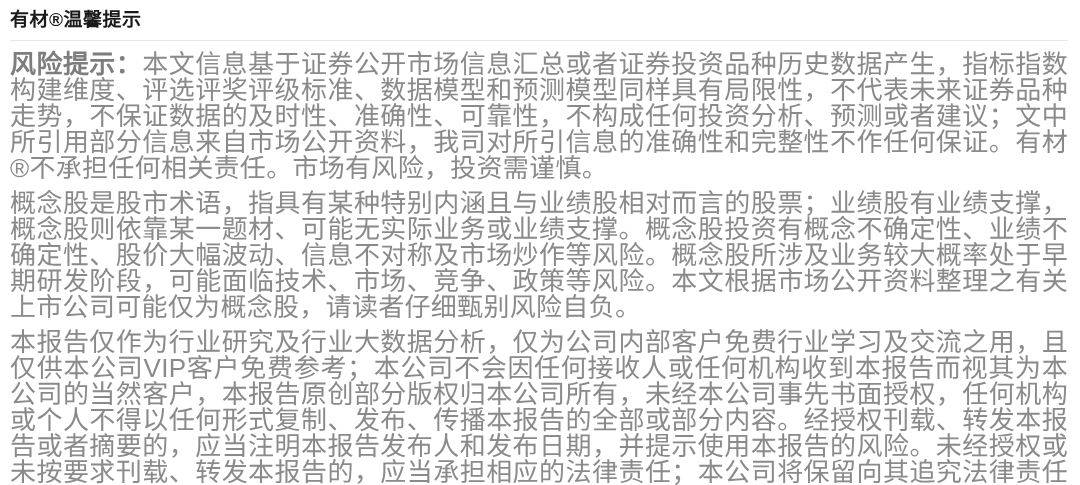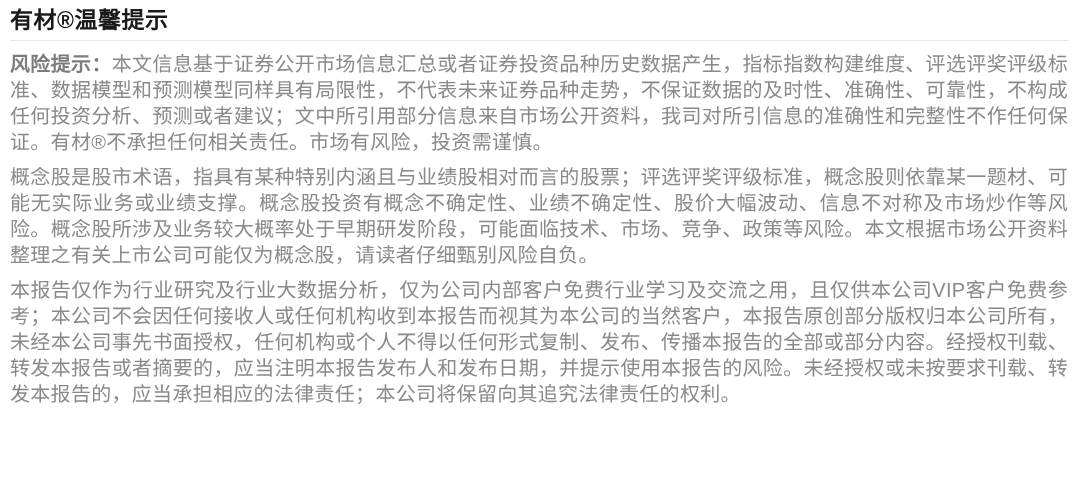--- a/index.html
+++ b/index.html
@@ -10,55 +10,55 @@
   }
   .page {
     width: 1080px;
     height: 485px;
     box-sizing: border-box;
     padding: 6px 12px 0 10px;
     overflow: hidden;
     background: #ffffff;
   }
   .page-title {
-    font-size: 23px;
+    font-size: 19px;
     font-weight: 700;
     color: #1a1a1a;
     line-height: 28px;
     margin: 0 0 6px 0;
     letter-spacing: 0.5px;
   }
   .divider {
     border: none;
     border-top: 1px solid #e7e7e7;
     margin: 0 0 10px 0;
   }
   .paragraphs {
     color: #8a8a8a;
   }
   .para {
-    font-size: 20px;
+    font-size: 26px;
     line-height: 26px;
     color: #8a8a8a;
     margin: 0 0 9px 0;
     text-align: justify;
     letter-spacing: 0.3px;
   }
   .para-label {
     font-weight: 700;
     color: #7d7d7d;
   }
 </style>
 </head>
 <body>
 
 <div class="page">
   <h1 class="page-title">有材®温馨提示</h1>
   <hr class="divider">
   <div class="paragraphs">
   <p class="para"><span class="para-label">风险提示：</span><span>本文信息基于证券公开市场信息汇总或者证券投资品种历史数据产生，指标指数构建维度、评选评奖评级标准、数据模型和预测模型同样具有局限性，不代表未来证券品种走势，不保证数据的及时性、准确性、可靠性，不构成任何投资分析、预测或者建议；文中所引用部分信息来自市场公开资料，我司对所引信息的准确性和完整性不作任何保证。有材®不承担任何相关责任。市场有风险，投资需谨慎。</span></p>
 
-  <p class="para"><span class="para-label"></span><span>概念股是股市术语，指具有某种特别内涵且与业绩股相对而言的股票；评选评奖评级标准，概念股则依靠某一题材、可能无实际业务或业绩支撑。概念股投资有概念不确定性、业绩不确定性、股价大幅波动、信息不对称及市场炒作等风险。概念股所涉及业务较大概率处于早期研发阶段，可能面临技术、市场、竞争、政策等风险。本文根据市场公开资料整理之有关上市公司可能仅为概念股，请读者仔细甄别风险自负。</span></p>
+  <p class="para"><span class="para-label"></span><span>概念股是股市术语，指具有某种特别内涵且与业绩股相对而言的股票；业绩股有业绩支撑，概念股则依靠某一题材、可能无实际业务或业绩支撑。概念股投资有概念不确定性、业绩不确定性、股价大幅波动、信息不对称及市场炒作等风险。概念股所涉及业务较大概率处于早期研发阶段，可能面临技术、市场、竞争、政策等风险。本文根据市场公开资料整理之有关上市公司可能仅为概念股，请读者仔细甄别风险自负。</span></p>
 
 
   <p class="para"><span class="para-label"></span><span>本报告仅作为行业研究及行业大数据分析，仅为公司内部客户免费行业学习及交流之用，且仅供本公司VIP客户免费参考；本公司不会因任何接收人或任何机构收到本报告而视其为本公司的当然客户，本报告原创部分版权归本公司所有，未经本公司事先书面授权，任何机构或个人不得以任何形式复制、发布、传播本报告的全部或部分内容。经授权刊载、转发本报告或者摘要的，应当注明本报告发布人和发布日期，并提示使用本报告的风险。未经授权或未按要求刊载、转发本报告的，应当承担相应的法律责任；本公司将保留向其追究法律责任的权利。</span></p>
 </div>
 </div>
 
 </body></html>

